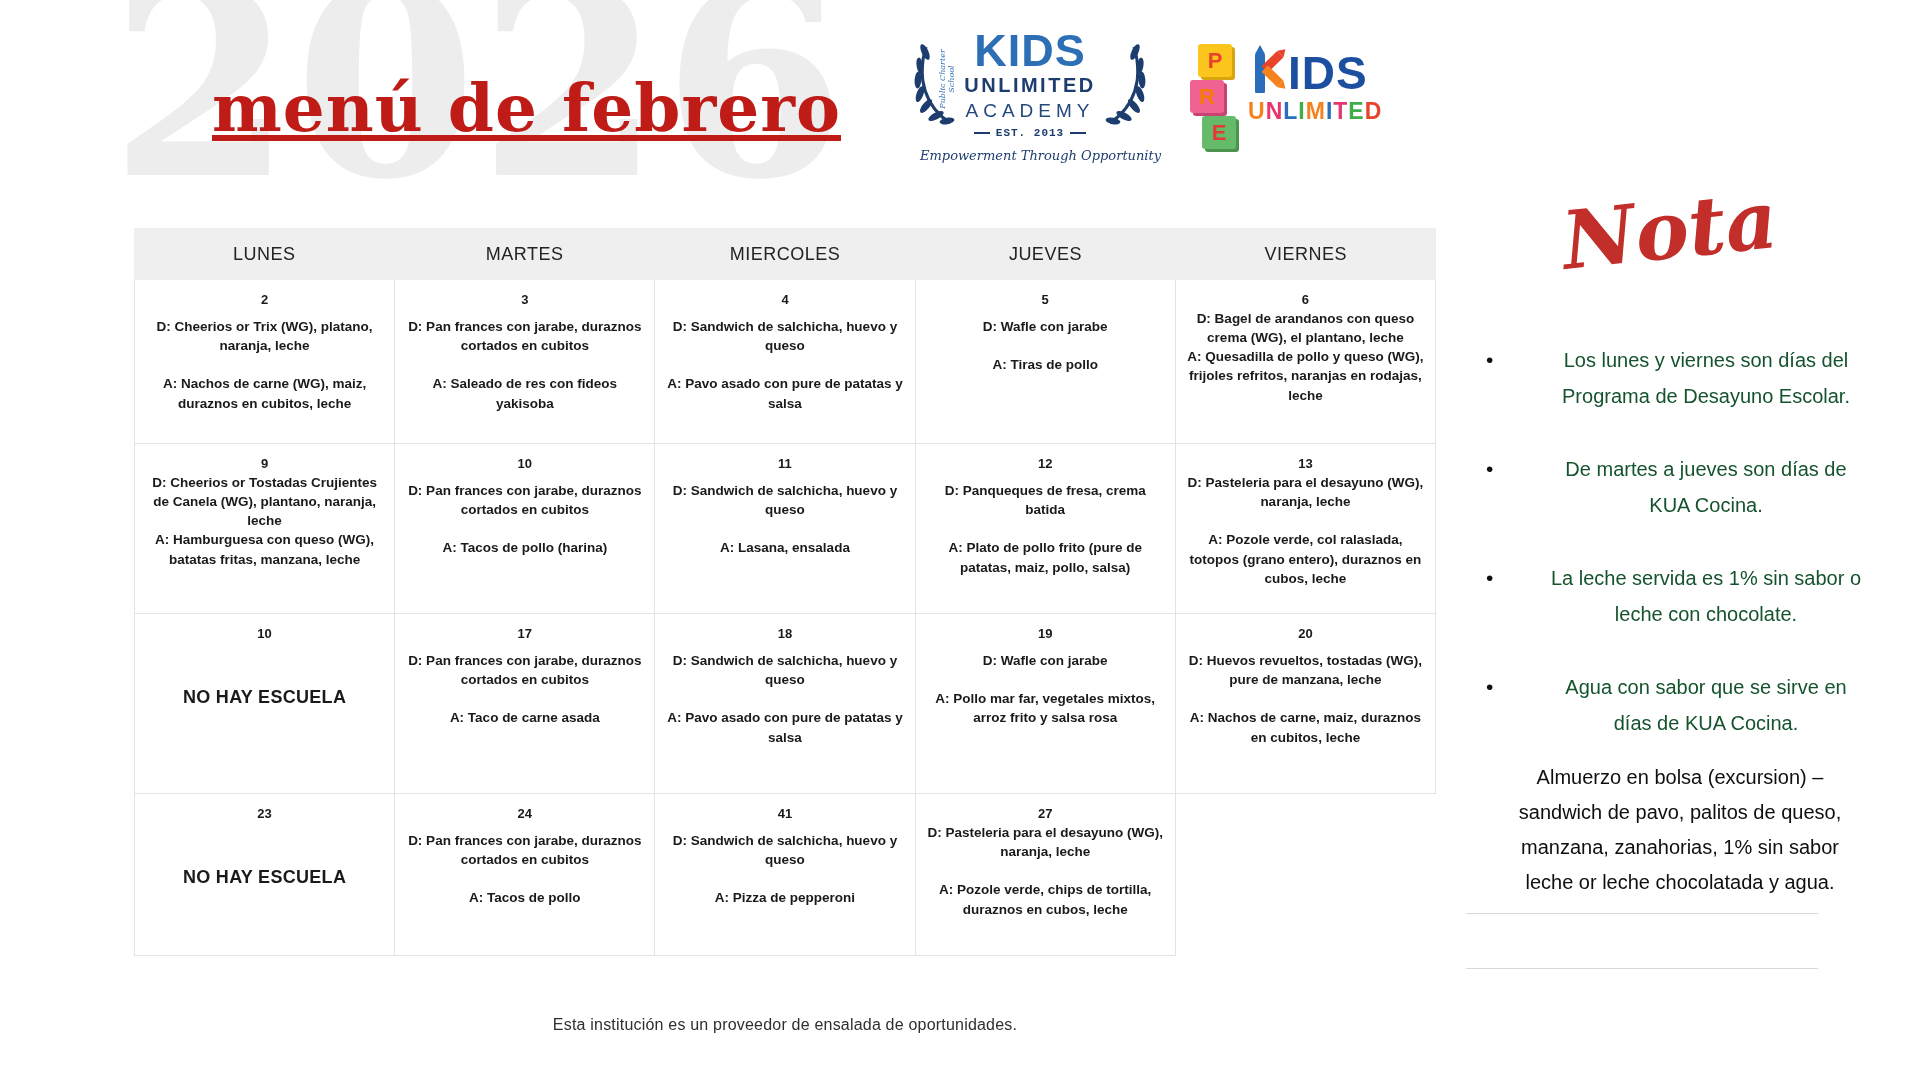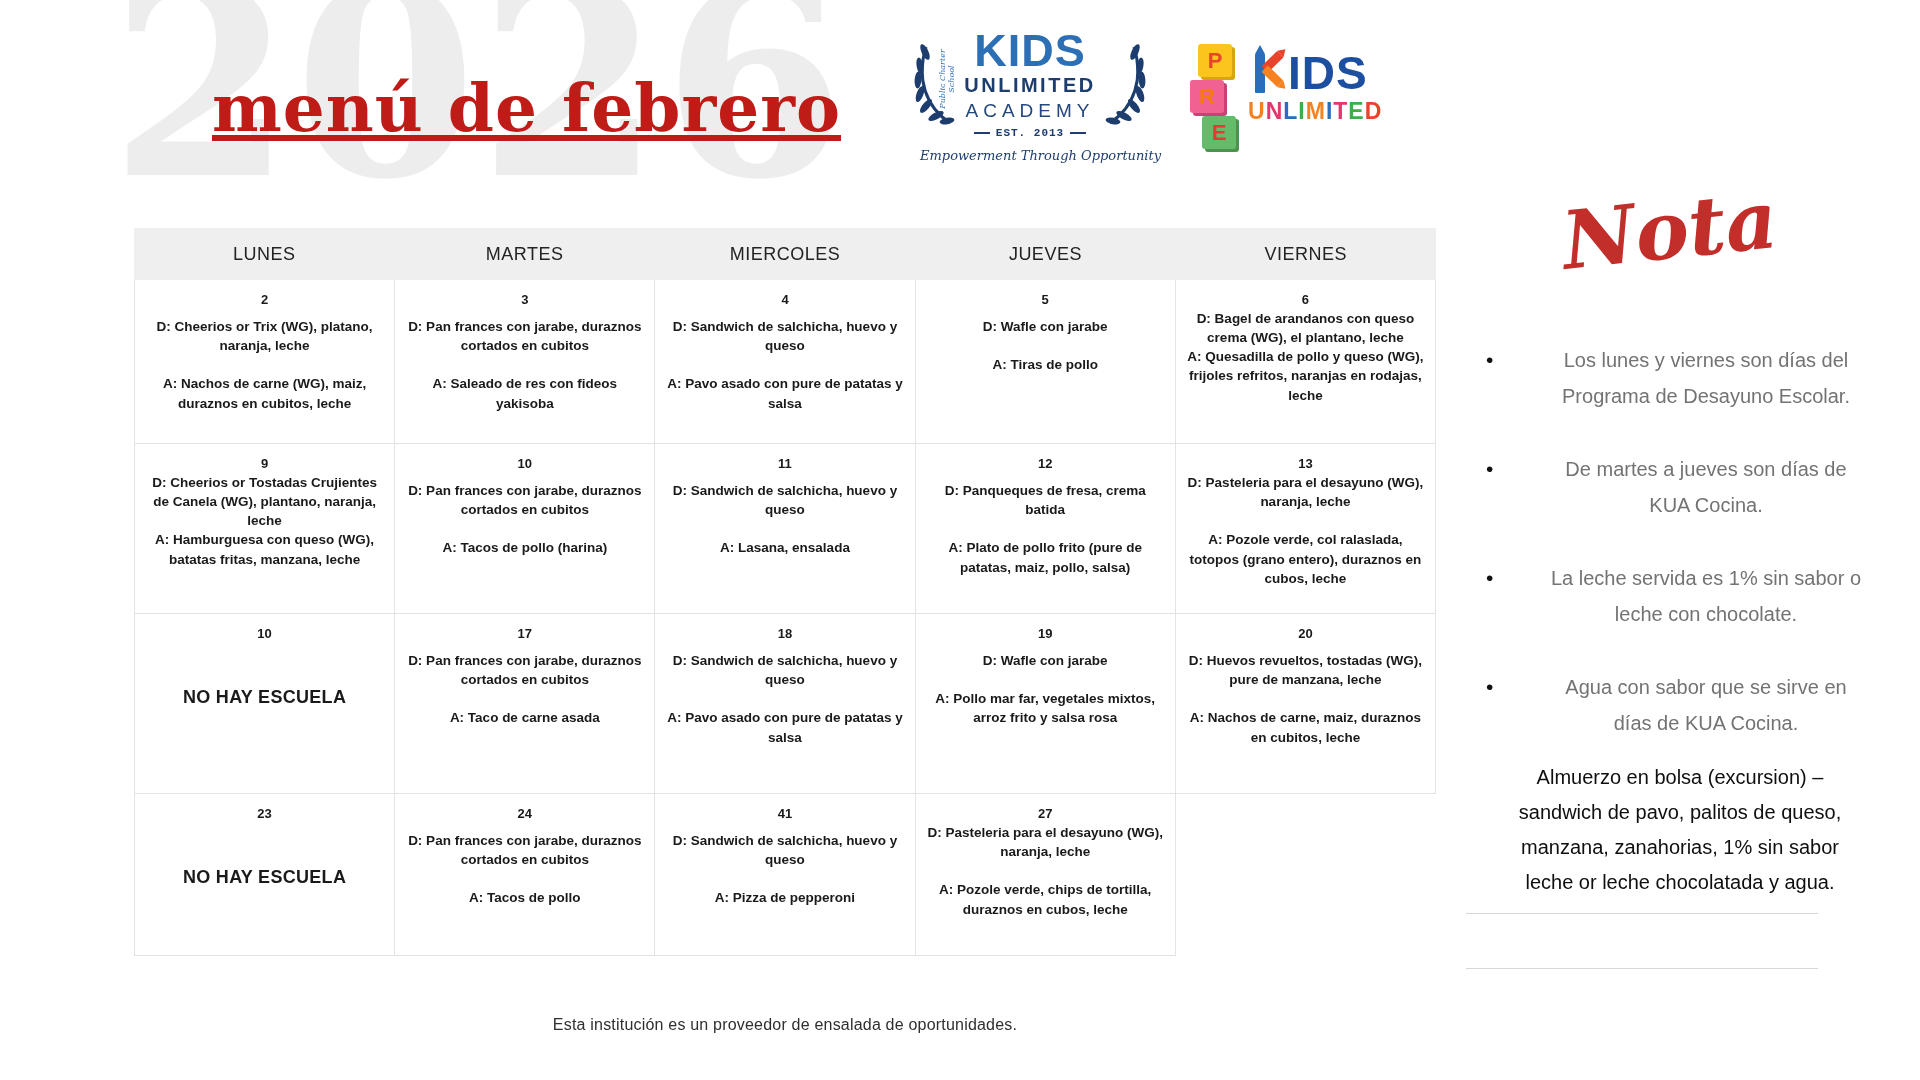--- a/index.html
+++ b/index.html
@@ -58,21 +58,21 @@
   .no-school{font-size:18px;margin-top:44px;letter-spacing:.3px;}
 
   
   .nota-title{position:absolute;left:1562px;top:190px;z-index:2;
               font-family:"DejaVu Serif",serif;font-style:italic;font-weight:700;
               font-size:80px;color:#c22f2a;transform:rotate(-6deg);line-height:1;}
   .bullets{position:absolute;left:1486px;top:342px;width:404px;z-index:2;}
   .bullet{display:flex;margin-bottom:37px;}
   .dot{width:36px;flex:none;font-size:21px;color:#111;line-height:1.7;}
   .dot::before{content:"•";}
-  .btext{flex:1;text-align:center;font-size:20px;color:#737373;line-height:1.8;white-space:pre-line;}
+  .btext{flex:1;text-align:center;font-size:20px;color:#14532d;line-height:1.8;white-space:pre-line;}
   .bold-note{position:absolute;left:1468px;top:760px;width:424px;z-index:2;text-align:center;
              font-weight:400;font-size:20px;color:#0f0f0f;line-height:1.75;white-space:pre-line;}
   .rule{position:absolute;left:1466px;width:352px;border-top:1px solid #d7d7d7;z-index:2;}
   .rule1{top:913px;}
   .rule2{top:968px;}
 
   
   .footer{position:absolute;left:134px;top:1016px;width:1302px;z-index:2;
           text-align:center;font-size:16px;color:#2f2f2f;letter-spacing:.2px;}
 </style>

